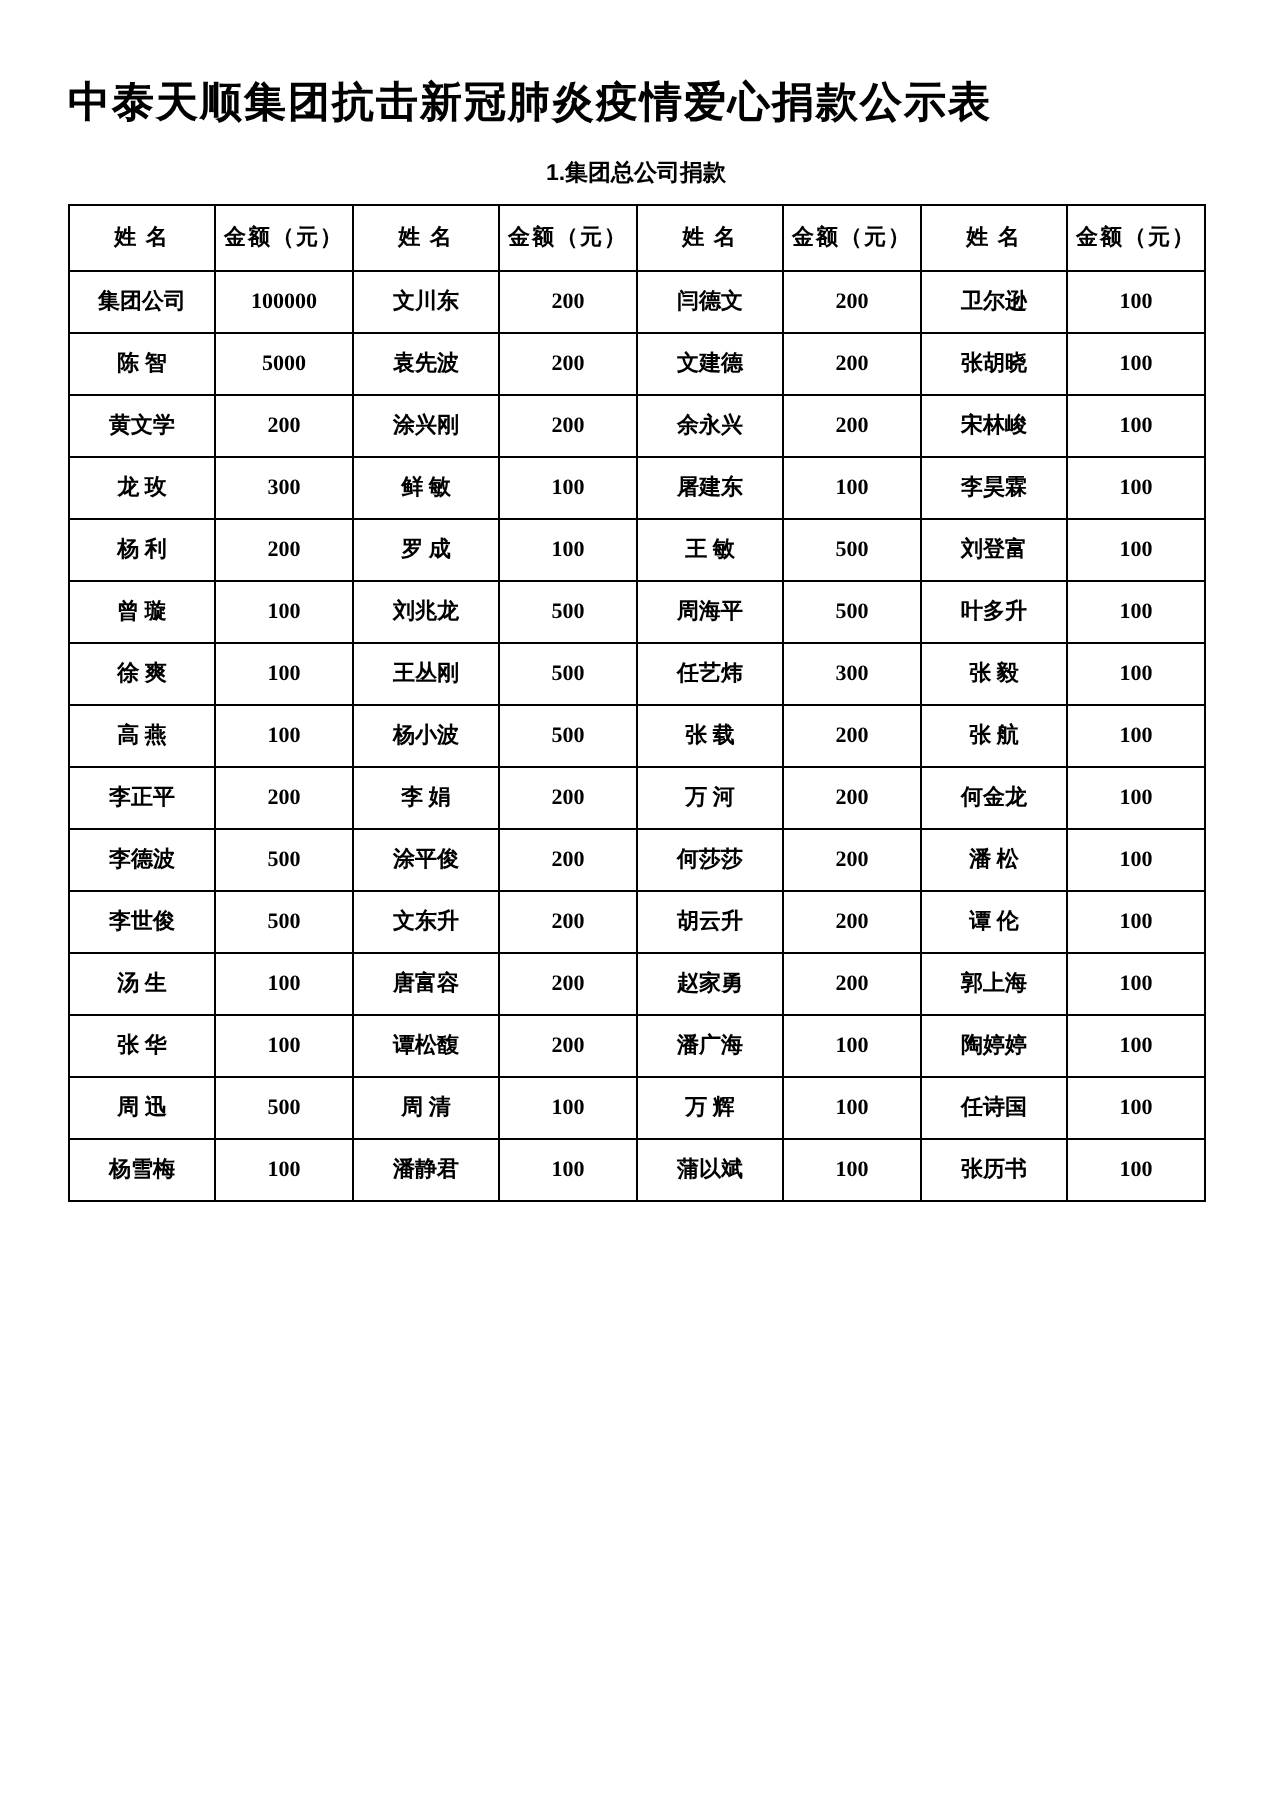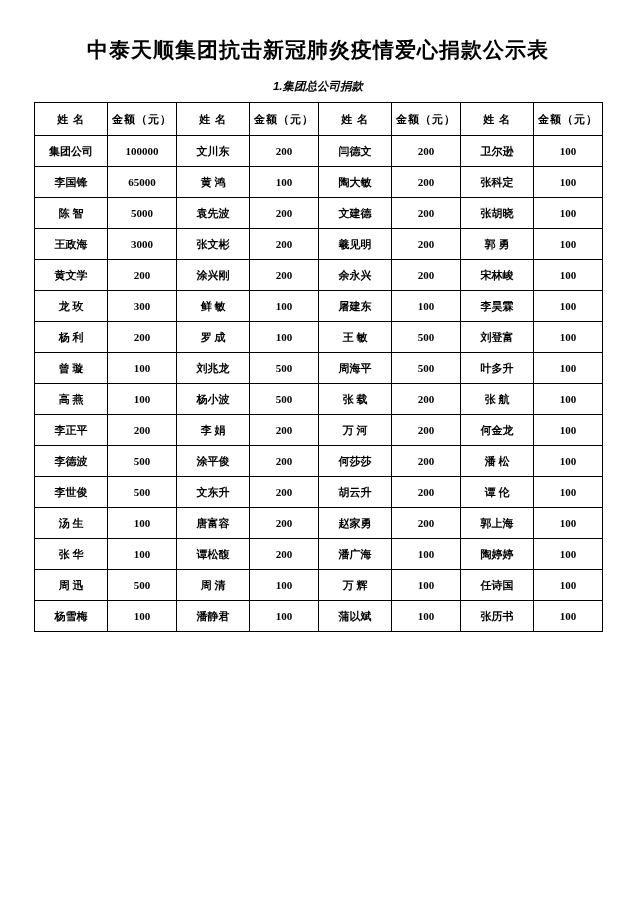--- a/index.html
+++ b/index.html
@@ -15,35 +15,34 @@
     overflow: hidden;
   }
   .page {
     width: 636px;
     height: 899px;
     box-sizing: border-box;
     padding: 30px 34px 0 34px;
     position: relative;
   }
   .doc-title {
-    text-align: center;
+    text-align: left;
     font-size: 21px;
     font-weight: bold;
     letter-spacing: 1px;
     margin: 8px 0 0 0;
     line-height: 1.3;
-    font-family: Liberation Mono, monospace;
+    font-family: Liberation Serif, serif;
   }
   .section-title {
     text-align: center;
     font-size: 11.5px;
     font-weight: bold;
     margin: 14px 0 8px 0;
     font-family: "Liberation Sans", sans-serif;
-    font-style: italic;
   }
   table.donations {
     border-collapse: collapse;
     width: 568px;
     margin: 0 auto;
     table-layout: fixed;
   }
   table.donations td, table.donations th {
     border: 1px solid #000000;
     text-align: center;
@@ -107,50 +106,30 @@
           <td>集团公司</td>
           <td>100000</td>
           <td>文川东</td>
           <td>200</td>
           <td>闫德文</td>
           <td>200</td>
           <td>卫尔逊</td>
           <td>100</td>
         </tr>
         <tr>
-          <td>李国锋</td>
-          <td>65000</td>
-          <td>黄 鸿</td>
-          <td>100</td>
-          <td>陶大敏</td>
-          <td>200</td>
-          <td>张科定</td>
-          <td>100</td>
-        </tr>
-        <tr>
           <td>陈  智</td>
           <td>5000</td>
           <td>袁先波</td>
           <td>200</td>
           <td>文建德</td>
           <td>200</td>
           <td>张胡晓</td>
           <td>100</td>
         </tr>
         <tr>
-          <td>王政海</td>
-          <td>3000</td>
-          <td>张文彬</td>
-          <td>200</td>
-          <td>羲见明</td>
-          <td>200</td>
-          <td>郭  勇</td>
-          <td>100</td>
-        </tr>
-        <tr>
           <td>黄文学</td>
           <td>200</td>
           <td>涂兴刚</td>
           <td>200</td>
           <td>余永兴</td>
           <td>200</td>
           <td>宋林峻</td>
           <td>100</td>
         </tr>
         <tr>
@@ -177,20 +156,30 @@
           <td>曾  璇</td>
           <td>100</td>
           <td>刘兆龙</td>
           <td>500</td>
           <td>周海平</td>
           <td>500</td>
           <td>叶多升</td>
           <td>100</td>
         </tr>
         <tr>
+          <td>徐  爽</td>
+          <td>100</td>
+          <td>王丛刚</td>
+          <td>500</td>
+          <td>任艺炜</td>
+          <td>300</td>
+          <td>张  毅</td>
+          <td>100</td>
+        </tr>
+        <tr>
           <td>高  燕</td>
           <td>100</td>
           <td>杨小波</td>
           <td>500</td>
           <td>张  载</td>
           <td>200</td>
           <td>张  航</td>
           <td>100</td>
         </tr>
         <tr>

